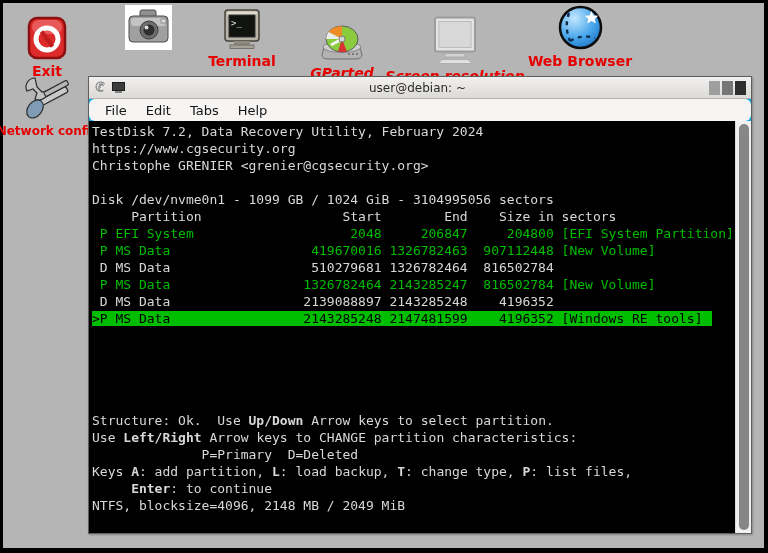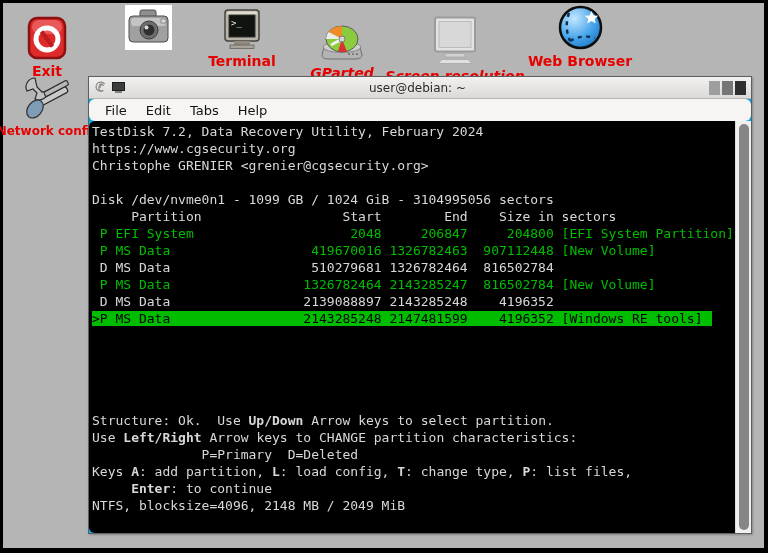--- a/index.html
+++ b/index.html
@@ -37,21 +37,21 @@
   .wbtn.min{background:#9e9e9e;}
   .wbtn.max{background:#767676;}
   .wbtn.close{background:#2e2e2e;}
   .menubar{
     height:22px;background:#f6f5f4;display:flex;align-items:center;
     padding-left:9px;box-sizing:border-box;border-radius:6px;
   }
   .menubar .mitem{
     font-size:13px;color:#141414;padding:1px 7px;margin-right:5px;cursor:default;
   }
-  .termwrap{position:relative;height:412px;background:#000;border-radius:6px;}
+  .termwrap{position:relative;height:412px;background:#000;}
   .term{
     position:absolute;left:0;top:0;right:16px;bottom:0;
     padding:2px 0 0 3px;overflow:hidden;
     font-family:"DejaVu Sans Mono", monospace;font-size:13px;line-height:17px;
   }
   .tline{height:17px;white-space:pre;}
   .tline .fg{color:#d8d8d8;}
   .tline .green{color:#00bd00;}
   .tline .sel{background:#00bd00;color:#000;padding-right:10px;}
   .tline .bold{font-weight:bold;}
@@ -220,21 +220,21 @@
           <div class="tline"><span class="fg"><span> D MS Data                 2139088897 2143285248    4196352</span></span></div>
           <div class="tline"><span class="sel"><span>&gt;P MS Data                 2143285248 2147481599    4196352 [Windows RE tools]</span></span></div>
           <div class="tline"></div>
           <div class="tline"></div>
           <div class="tline"></div>
           <div class="tline"></div>
           <div class="tline"></div>
           <div class="tline"><span class="fg"><span>Structure: Ok.  Use </span><span class="bold">Up/Down</span><span> Arrow keys to select partition.</span></span></div>
           <div class="tline"><span class="fg"><span>Use </span><span class="bold">Left/Right</span><span> Arrow keys to CHANGE partition characteristics:</span></span></div>
           <div class="tline"><span class="fg"><span>              P=Primary  D=Deleted</span></span></div>
-          <div class="tline"><span class="fg"><span>Keys </span><span class="bold">A</span><span>: add partition, </span><span class="bold">L</span><span>: load config, </span><span class="bold">T</span><span>: change type, </span><span class="bold">P</span><span>: list files,</span></span></div>
+          <div class="tline"><span class="fg"><span>Keys </span><span class="bold">A</span><span>: add partition, </span><span class="bold">L</span><span>: load backup, </span><span class="bold">T</span><span>: change type, </span><span class="bold">P</span><span>: list files,</span></span></div>
           <div class="tline"><span class="fg"><span>     </span><span class="bold">Enter</span><span>: to continue</span></span></div>
           <div class="tline"><span class="fg"><span>NTFS, blocksize=4096, 2148 MB / 2049 MiB</span></span></div>
         </div>
       <div class="scrollbar">
         <div class="thumb"></div>
       </div>
     </div>
   </div>
 
 </div>

